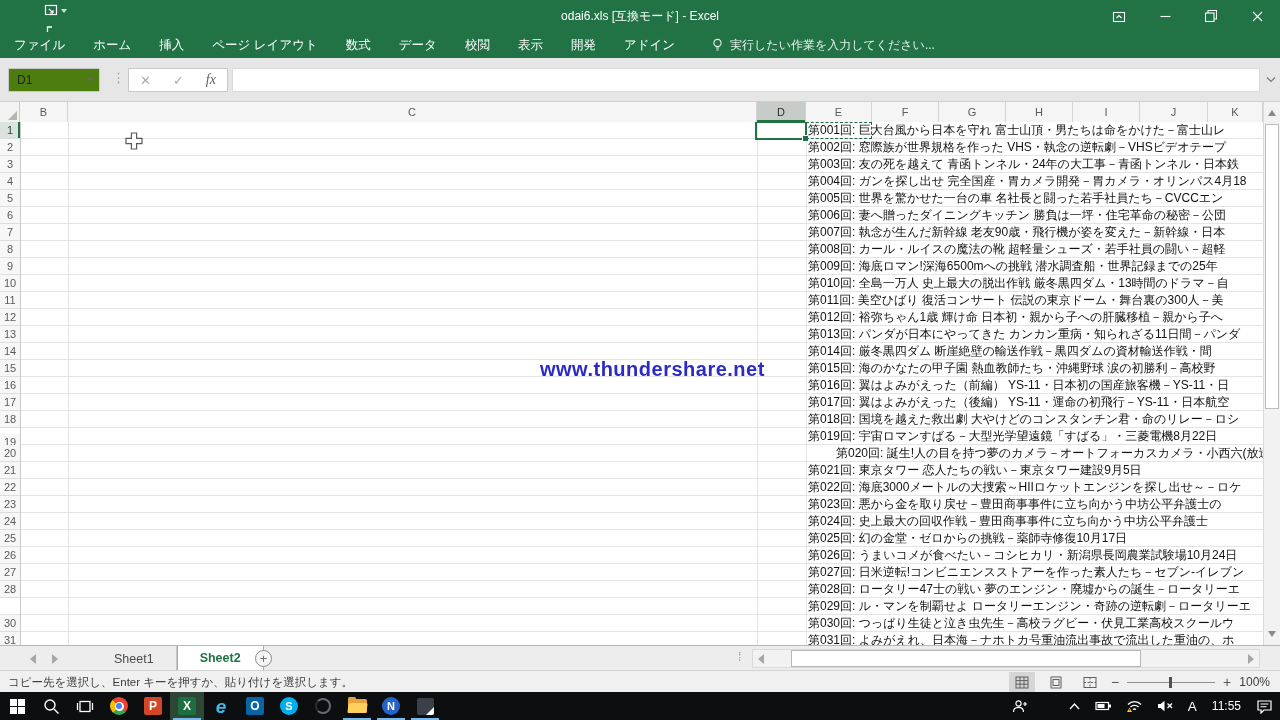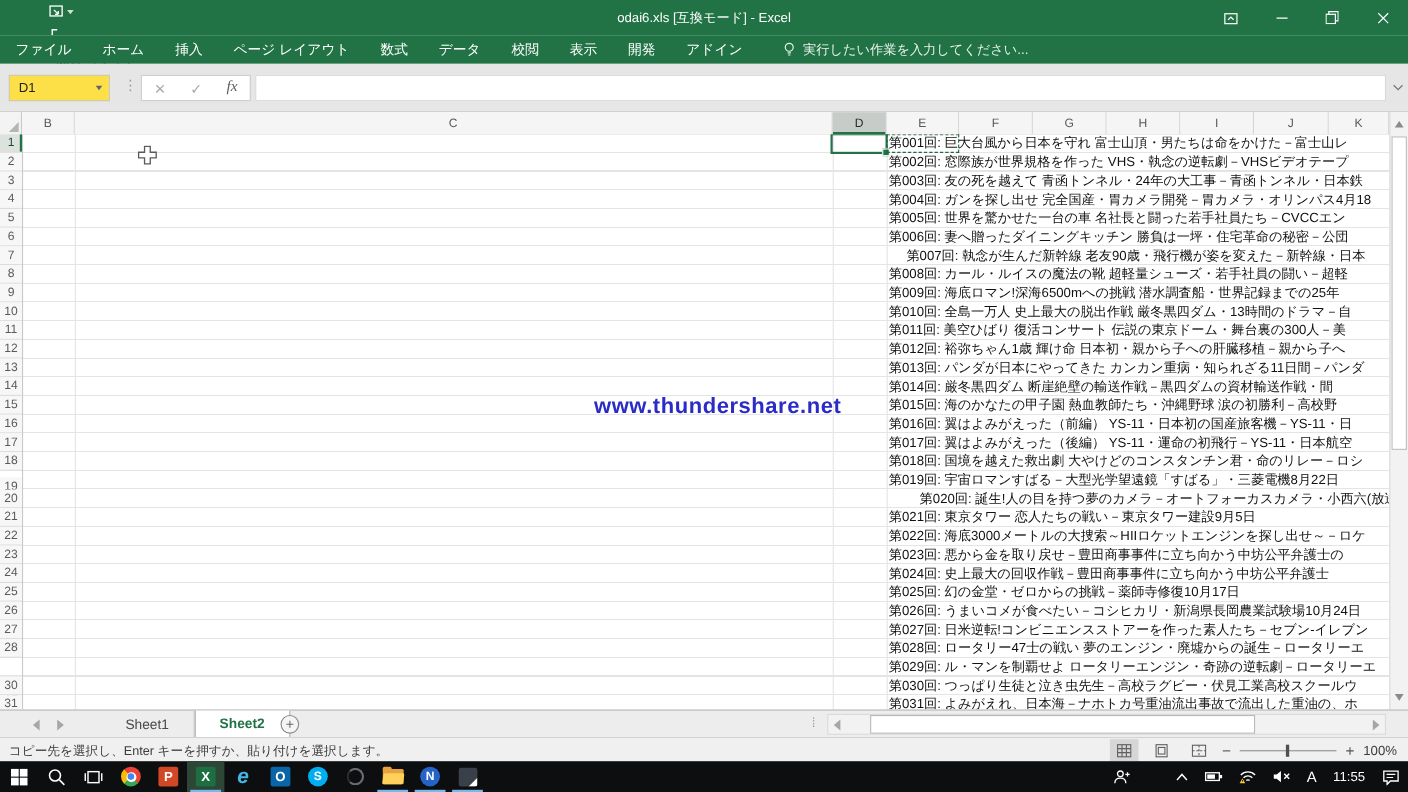--- a/index.html
+++ b/index.html
@@ -18,21 +18,21 @@
   .wincontrols{position:absolute;right:0;top:0;height:32px;display:flex;}
   .wbtn{width:46px;height:32px;display:flex;align-items:center;justify-content:center;}
 
   
   .ribbonbar{position:absolute;left:0;top:32px;width:1280px;height:26px;background:#217346;display:flex;align-items:center;}
   .rtab{color:#fff;font-size:12.5px;padding:0 14px;height:26px;display:flex;align-items:center;white-space:nowrap;cursor:default;}
   .tellme{display:flex;align-items:center;gap:6px;color:#e9f2ed;font-size:12px;margin-left:22px;white-space:nowrap;}
 
   
   .formularow{position:absolute;left:0;top:58px;width:1280px;height:44px;background:#E6E6E6;border-bottom:1px solid #CFCFCF;}
-  .namebox{position:absolute;left:8px;top:10px;width:92px;height:24px;background:#fde047;border:1px solid #C9C9C9;display:flex;align-items:center;}
+  .namebox{position:absolute;left:8px;top:10px;width:92px;height:24px;background:#4d7c0f;border:1px solid #C9C9C9;display:flex;align-items:center;}
   .namebox .ref{flex:1;font-size:12px;color:#222;padding-left:8px;}
   .dots{position:absolute;left:112px;top:12px;color:#9a9a9a;font-size:13px;}
   .fxgroup{position:absolute;left:128px;top:10px;width:100px;height:24px;background:#fff;border:1px solid #C9C9C9;display:flex;align-items:center;justify-content:space-around;}
   .fxgroup .gx{color:#ababab;font-size:13px;}
   .fx{font-family:"Liberation Serif",serif;font-style:italic;color:#5f5f5f;font-size:14px;}
   .fbar{position:absolute;left:232px;top:10px;width:1028px;height:24px;background:#fff;border:1px solid #D9D9D9;font-size:12px;color:#222;padding-left:6px;line-height:22px;}
   .fchev{position:absolute;right:4px;top:18px;}
 
   
   .grid{position:absolute;left:0;top:102px;width:1263px;height:543px;background:#fff;}
@@ -267,21 +267,21 @@
         <div class="rowtext" style="top: 17px;">第002回: 窓際族が世界規格を作った VHS・執念の逆転劇－VHSビデオテープ</div>
         <div class="rownum" style="top: 34px;">3</div>
         <div class="rowtext" style="top: 34px;">第003回: 友の死を越えて 青函トンネル・24年の大工事－青函トンネル・日本鉄</div>
         <div class="rownum" style="top: 51px;">4</div>
         <div class="rowtext" style="top: 51px;">第004回: ガンを探し出せ 完全国産・胃カメラ開発－胃カメラ・オリンパス4月18</div>
         <div class="rownum" style="top: 68px;">5</div>
         <div class="rowtext" style="top: 68px;">第005回: 世界を驚かせた一台の車 名社長と闘った若手社員たち－CVCCエン</div>
         <div class="rownum" style="top: 85px;">6</div>
         <div class="rowtext" style="top: 85px;">第006回: 妻へ贈ったダイニングキッチン 勝負は一坪・住宅革命の秘密－公団</div>
         <div class="rownum" style="top: 102px;">7</div>
-        <div class="rowtext" style="top: 102px; padding-left: 16px;">第007回: 執念が生んだ新幹線 老友90歳・飛行機が姿を変えた－新幹線・日本</div>
+        <div class="rowtext" style="top: 102px;">第007回: 執念が生んだ新幹線 老友90歳・飛行機が姿を変えた－新幹線・日本</div>
         <div class="rownum" style="top: 119px;">8</div>
         <div class="rowtext" style="top: 119px;">第008回: カール・ルイスの魔法の靴 超軽量シューズ・若手社員の闘い－超軽</div>
         <div class="rownum" style="top: 136px;">9</div>
         <div class="rowtext" style="top: 136px;">第009回: 海底ロマン!深海6500mへの挑戦 潜水調査船・世界記録までの25年</div>
         <div class="rownum" style="top: 153px;">10</div>
         <div class="rowtext" style="top: 153px;">第010回: 全島一万人 史上最大の脱出作戦 厳冬黒四ダム・13時間のドラマ－自</div>
         <div class="rownum" style="top: 170px;">11</div>
         <div class="rowtext" style="top: 170px;">第011回: 美空ひばり 復活コンサート 伝説の東京ドーム・舞台裏の300人－美</div>
         <div class="rownum" style="top: 187px;">12</div>
         <div class="rowtext" style="top: 187px;">第012回: 裕弥ちゃん1歳 輝け命 日本初・親から子への肝臓移植－親から子へ</div>

